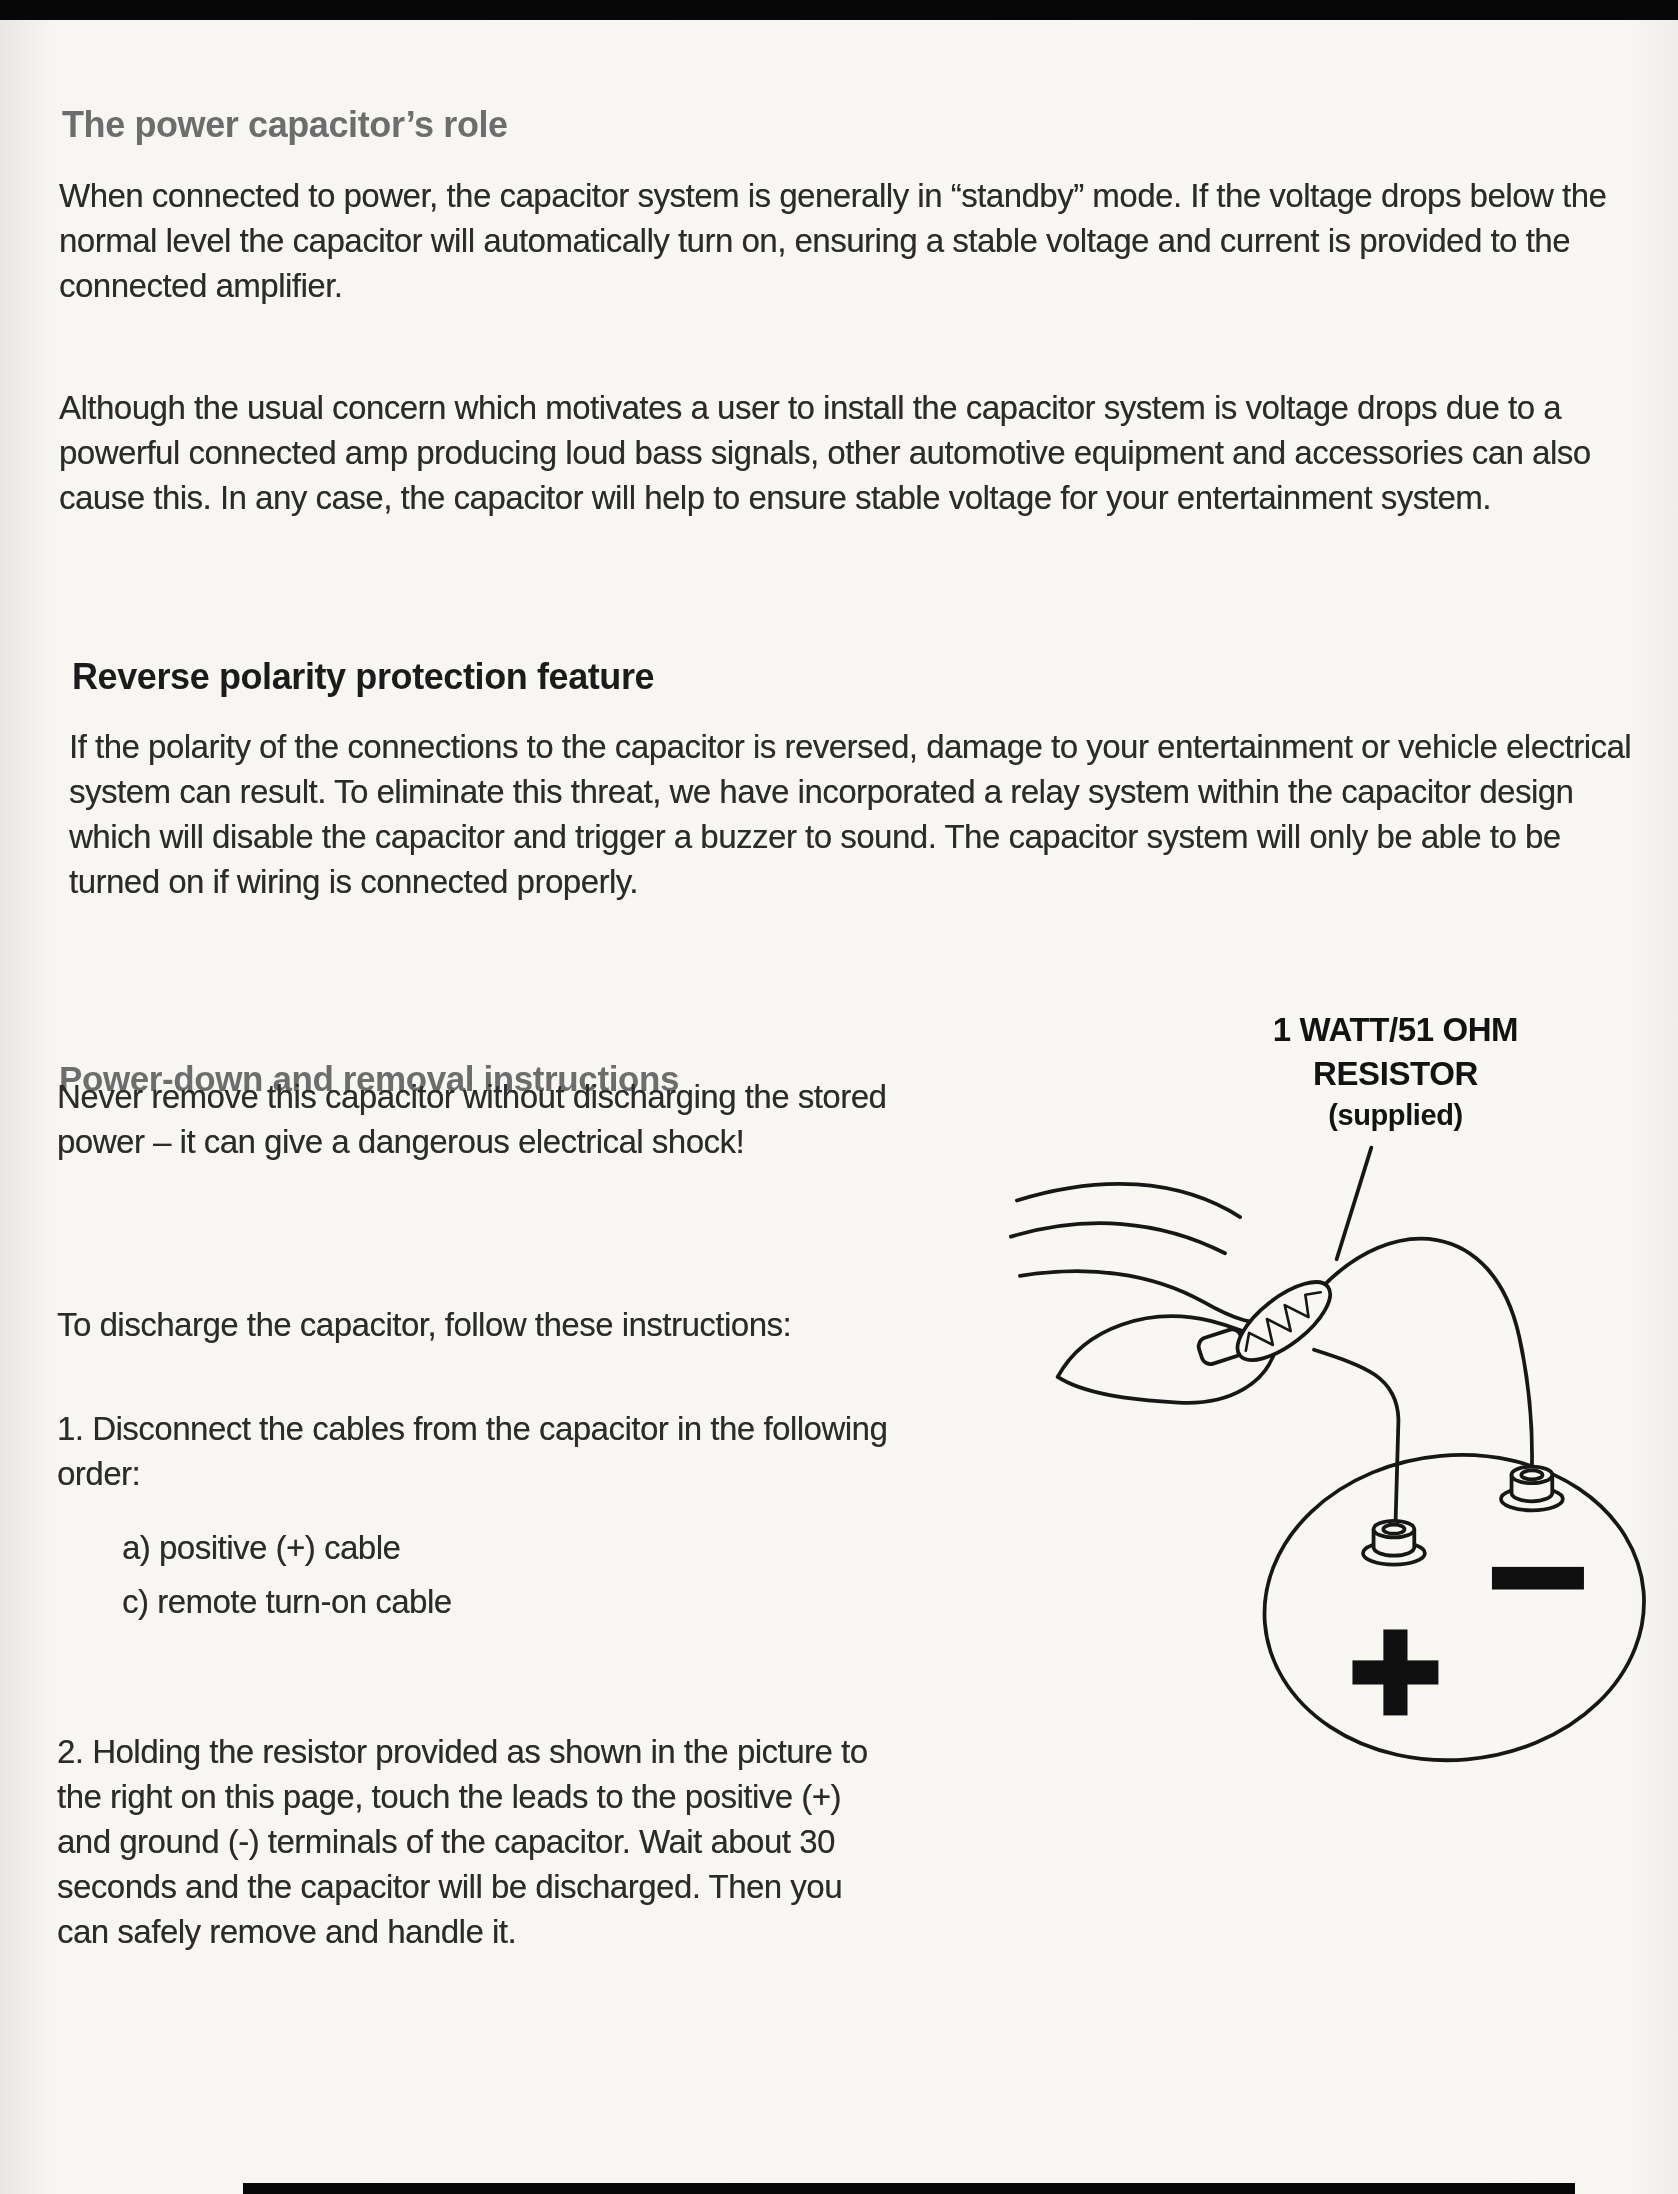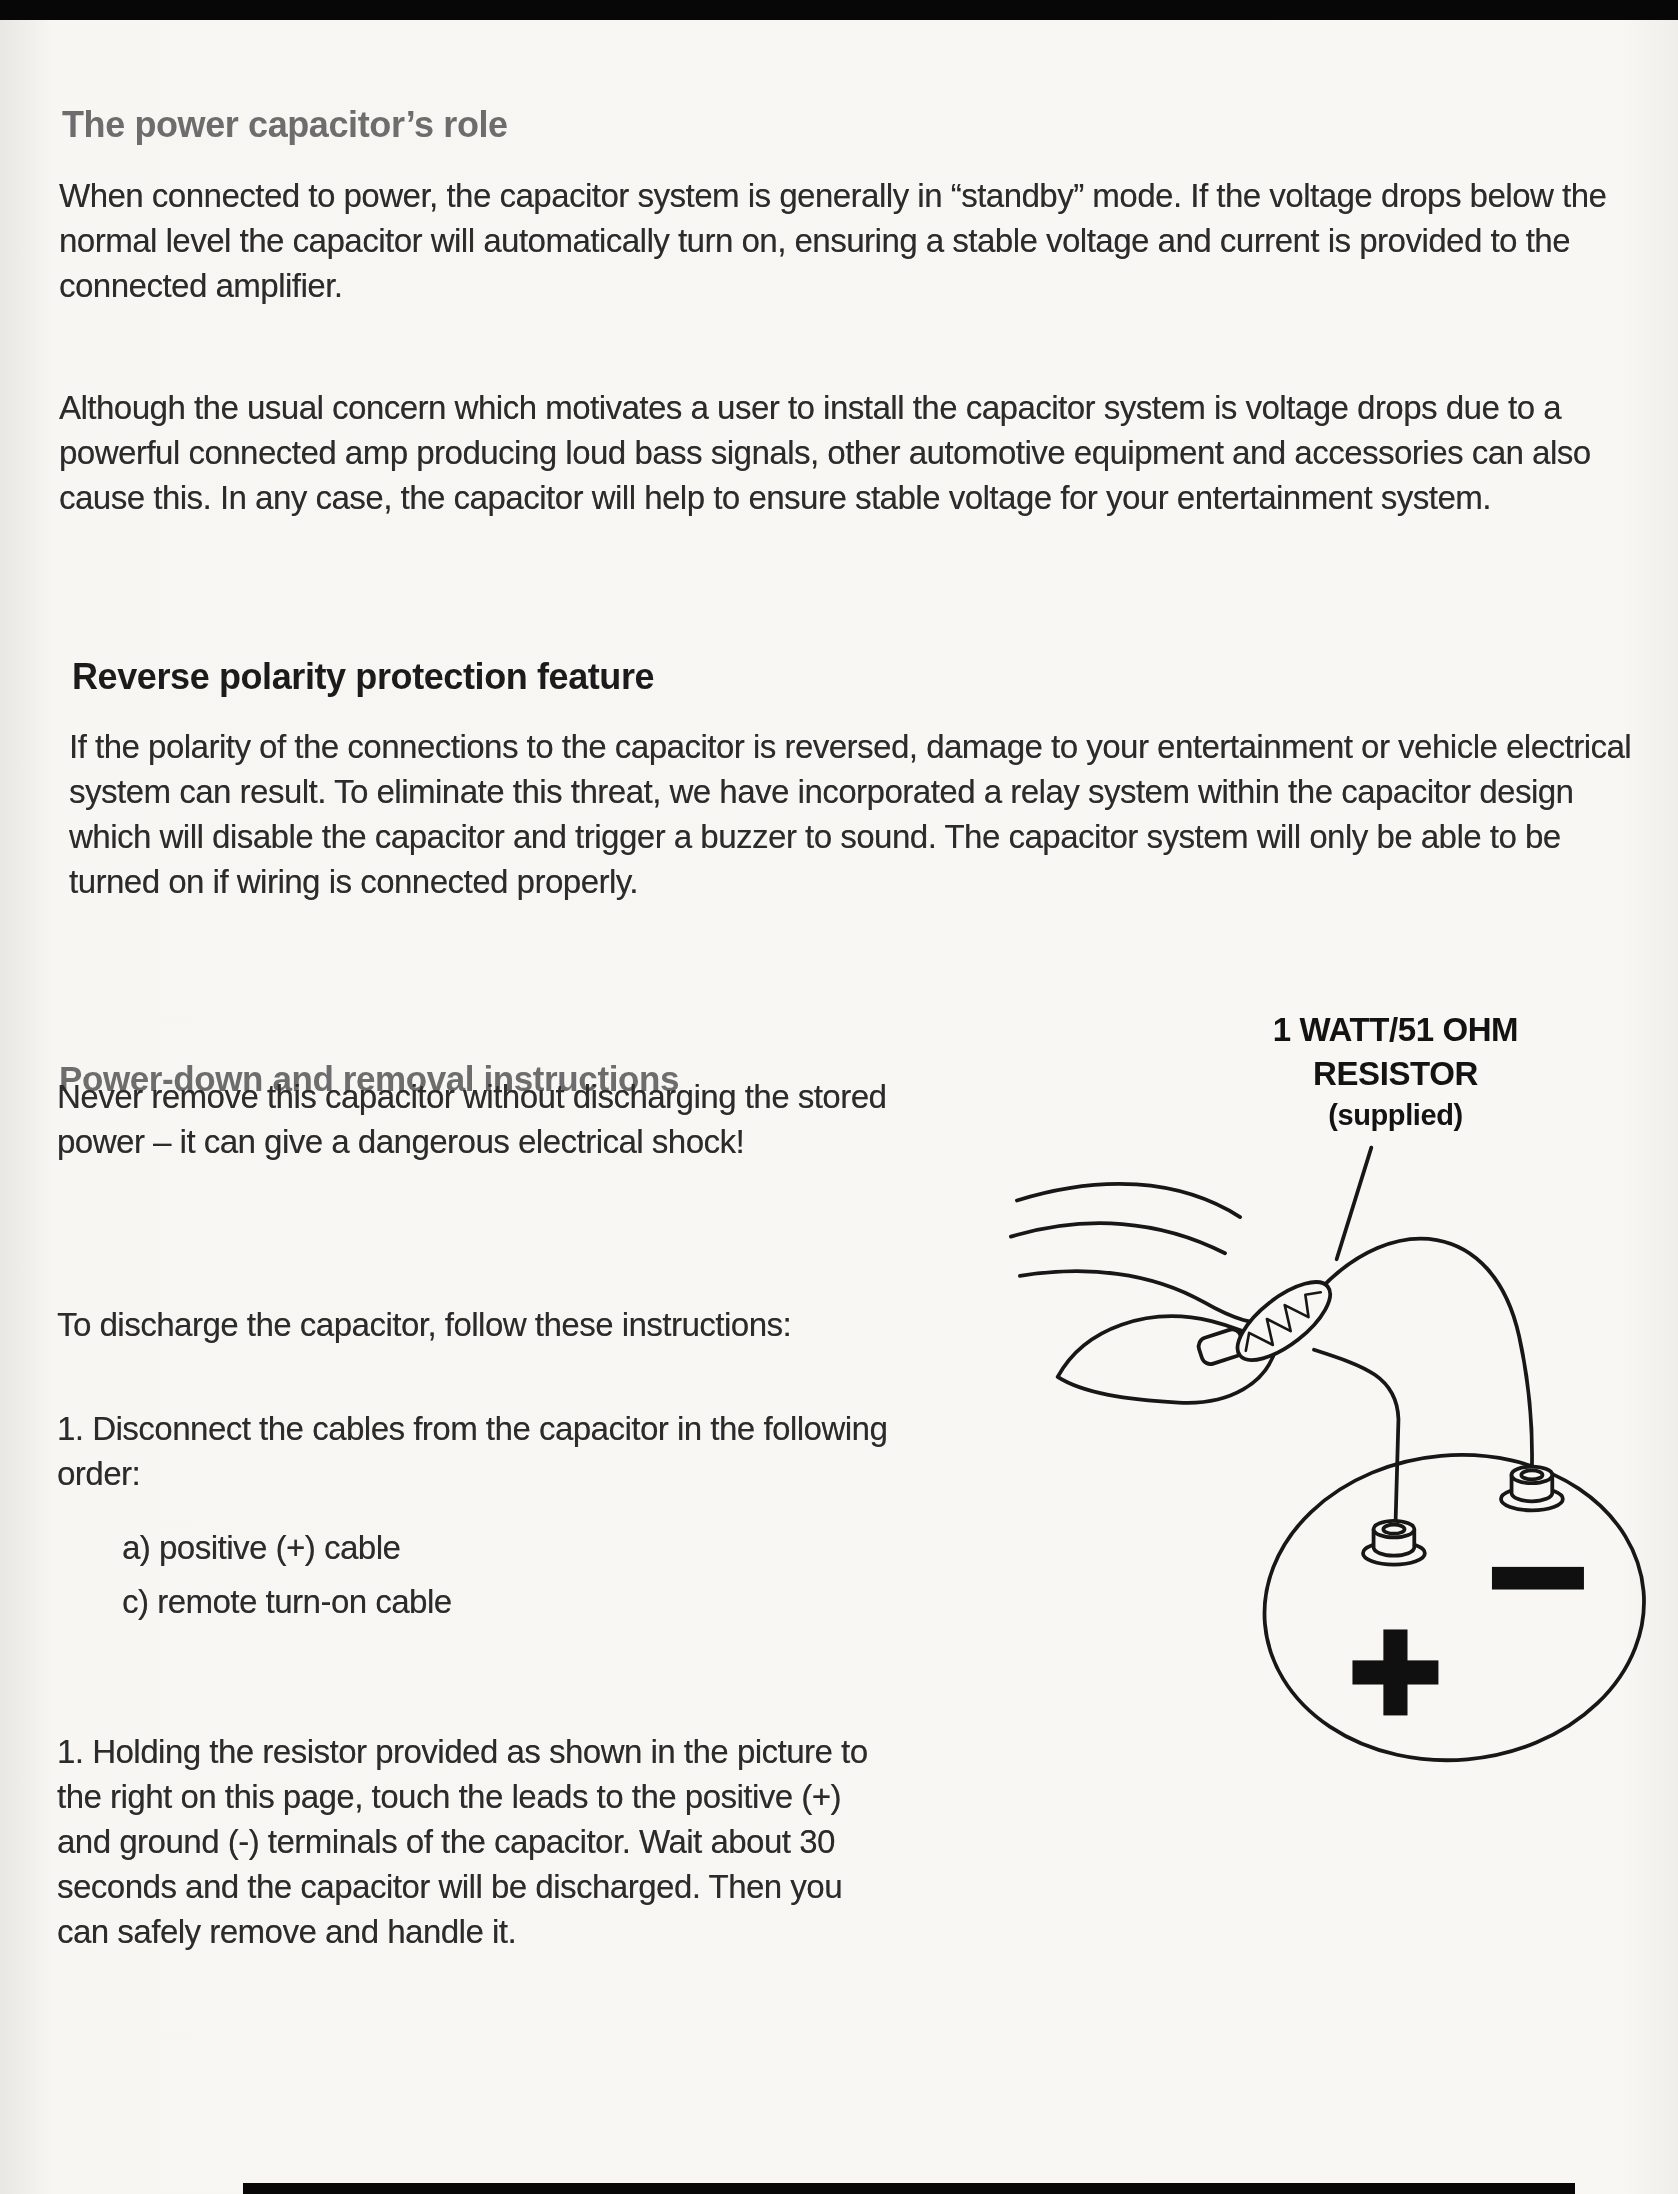--- a/index.html
+++ b/index.html
@@ -79,21 +79,21 @@
   <h2 class="h h-gray pos-h3">Power-down and removal instructions</h2>
   <p class="para w-col pos-warning">Never remove this capacitor without discharging the stored power – it can give a dangerous electrical shock!</p>
   <p class="para w-col pos-intro">To discharge the capacitor, follow these instructions:</p>
   <p class="para w-col pos-step1">1. Disconnect the cables from the capacitor in the following order:</p>
 
   <div class="pos-list">
     <p class="para li">a) positive (+) cable</p>
     <p class="para li">c) remote turn-on cable</p>
   </div>
 
-  <p class="para w-col pos-step2">1. Holding the resistor provided as shown in the picture to the right on this page, touch the leads to the positive (+) and ground (-) terminals of the capacitor. Wait about 30 seconds and the capacitor will be discharged. Then you can safely remove and handle it.</p>
+  <p class="para w-col pos-step2">2. Holding the resistor provided as shown in the picture to the right on this page, touch the leads to the positive (+) and ground (-) terminals of the capacitor. Wait about 30 seconds and the capacitor will be discharged. Then you can safely remove and handle it.</p>
 
   <div class="fig-label">
     <div class="fl1">1 WATT/51 OHM</div>
     <div class="fl1">RESISTOR</div>
     <div class="fl2">(supplied)</div>
   </div>
 
   <svg class="pos-illustration" viewBox="0 0 900 1000" aria-hidden="true">
     <defs>
       <g id="term">

